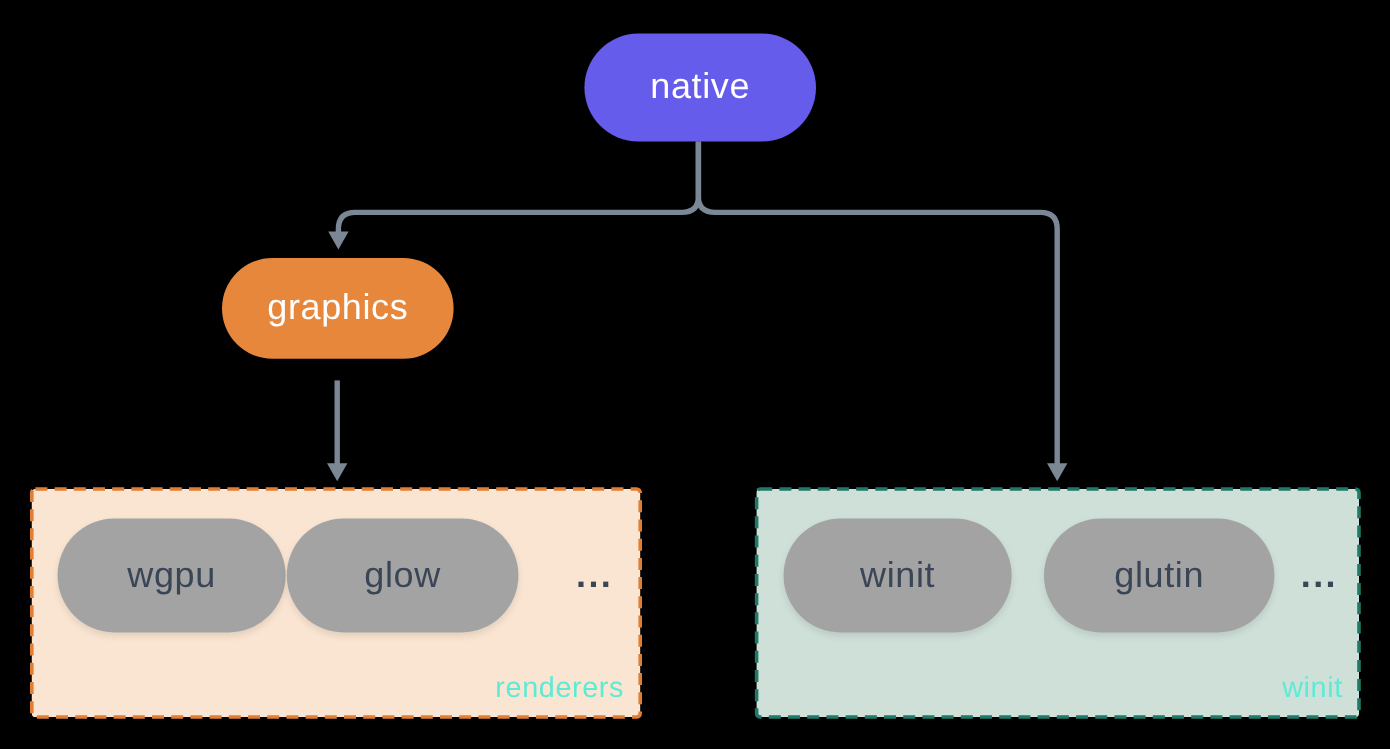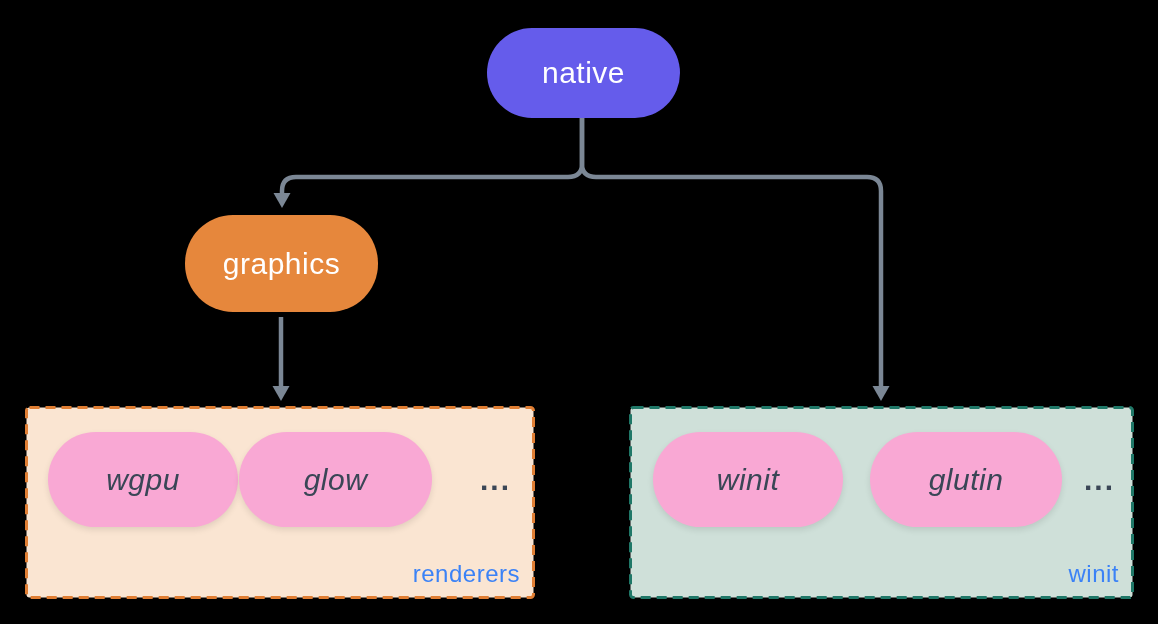--- a/index.html
+++ b/index.html
@@ -34,47 +34,46 @@
 
   .node-native {
     left: 487px; top: 28px;
     width: 193px; height: 90px;
     background: #655CEB;
     color: #FFFFFF;
   }
 
   .node-graphics {
     left: 185px; top: 215px;
-    width: 193px; height: 97px;
+    width: 193px; height: 84px;
     background: #E6873C;
     color: #FFFFFF;
   }
 
   .group {
     position: absolute;
     z-index: 2;
     width: 510px; height: 193px;
   }
   .group-renderers { left: 25px; top: 406px; }
   .group-shells   { left: 629px; top: 406px; width: 505px; }
 
   .pill {
     position: absolute;
     top: 26px;
     height: 95px;
-    background: #f9a8d4;
+    background: #a3a3a3;
     border-radius: 48px;
     display: flex;
     align-items: center;
     justify-content: center;
     font-size: 30px;
     color: #3A4656;
     letter-spacing: 0.5px;
     box-shadow: 0 3px 6px rgba(0,0,0,0.10);
-    font-style: italic;
   }
   .group-renderers .pill-1 { left: 23px;  width: 190px; }
   .group-renderers .pill-2 { left: 214px; width: 193px; }
   .group-shells    .pill-1 { left: 24px;  width: 190px; }
   .group-shells    .pill-2 { left: 241px; width: 192px; }
 
   .ellipsis {
     position: absolute;
     top: 26px;
     height: 95px;
@@ -86,21 +85,21 @@
     letter-spacing: 2px;
   }
   .group-renderers .ellipsis { left: 455px; }
   .group-shells    .ellipsis { left: 455px; }
 
   .group-label {
     position: absolute;
     right: 15px;
     bottom: 11px;
     font-size: 24px;
-    color: #3b82f6;
+    color: #5eead4;
     letter-spacing: 0.5px;
   }
 </style>
 </head>
 <body>
 
 <div class="canvas">
 
   <svg class="overlay" viewBox="0 0 1158 624">
 

